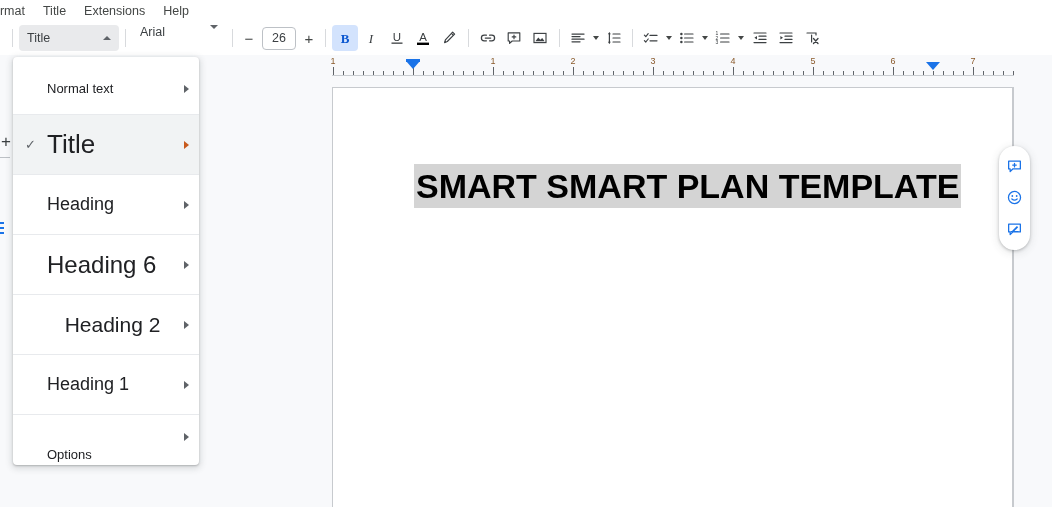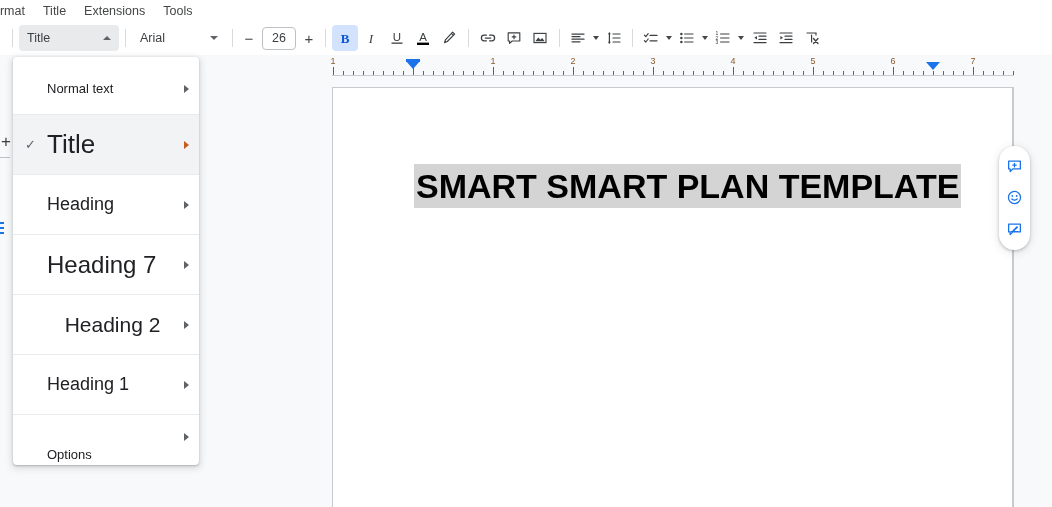--- a/index.html
+++ b/index.html
@@ -52,21 +52,21 @@
     display: flex; align-items: center;
     justify-content: space-between;
     width: 100px; height: 26px;
     background: #e9eaec;
     border-radius: 4px;
     padding: 0 8px;
     flex: none;
   }
   .style-btn .lbl { font-size: 12.5px; color: #3c4043; }
   .font-btn {
-    display: flex; align-items: center;
+    display: flex; align-items: flex-start;
     justify-content: space-between;
     width: 94px; height: 26px;
     border-radius: 4px;
     padding: 0 8px;
     flex: none;
   }
   .font-btn .lbl { font-size: 12.5px; color: #3c4043; }
   .caret-dn {
     width: 0; height: 0; flex: none;
     border-left: 4px solid transparent;
@@ -279,21 +279,21 @@
 </style>
 </head>
 <body>
 
 <div id="app">
 
   <div class="menubar">
     <div class="menu-item clipped">ormat</div>
     <div class="menu-item">Title</div>
     <div class="menu-item">Extensions</div>
-    <div class="menu-item">Tools</div>
+    <div class="menu-item">Help</div>
   </div>
 
   <div class="toolbar">
     <div class="tb-sep"></div>
 
     <div class="style-btn">
       <span class="lbl">Title</span>
       <span class="caret-up"></span>
     </div>
 
@@ -629,21 +629,21 @@
       <span class="txt t-title">Title</span>
       <span class="arrow"></span>
     </div>
     <div class="smi">
       <span class="check"></span>
       <span class="txt t-subtitle">Heading</span>
       <span class="arrow"></span>
     </div>
     <div class="smi">
       <span class="check"></span>
-      <span class="txt t-h1">Heading 7</span>
+      <span class="txt t-h1">Heading 6</span>
       <span class="arrow"></span>
     </div>
     <div class="smi">
       <span class="check"></span>
       <span class="txt t-h2">Heading 2</span>
       <span class="arrow"></span>
     </div>
     <div class="smi">
       <span class="check"></span>
       <span class="txt t-h3">Heading 1</span>

